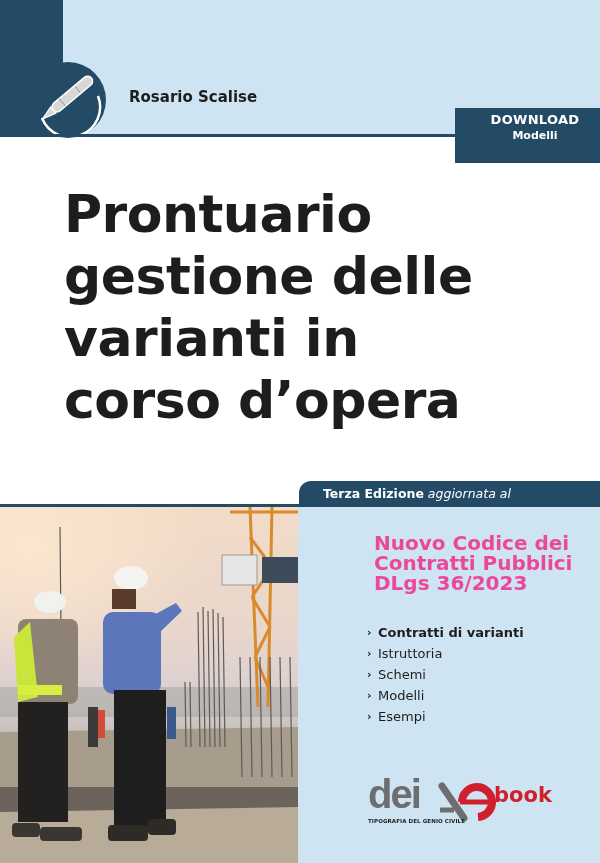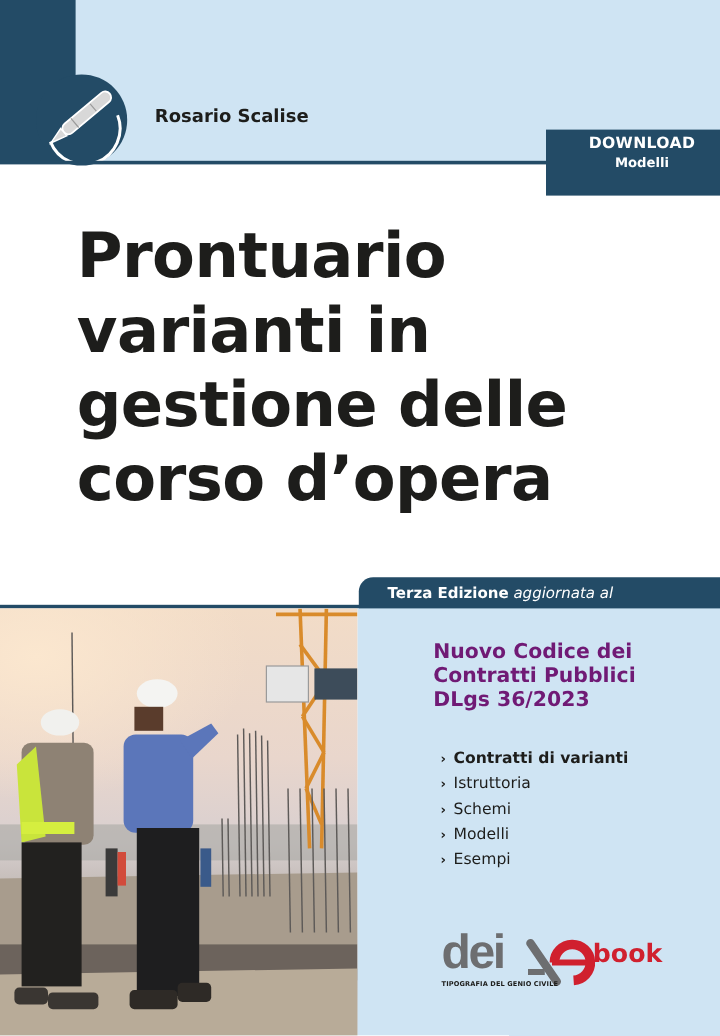--- a/index.html
+++ b/index.html
@@ -25,21 +25,21 @@
 
   .edition-tab { position: absolute; left: 299px; top: 481px; width: 301px; height: 42px; background: #234b66; border-top-left-radius: 12px; color: #ffffff; font-size: 12.5px; padding: 5px 0 0 24px; }
   .edition-tab b { font-weight: bold; }
   .edition-tab i { font-style: italic; font-weight: normal; }
   .mid-rule { position: absolute; left: 0; top: 504px; width: 300px; height: 3px; background: #234b66; }
 
   .photo { position: absolute; left: 0; top: 507px; width: 298px; height: 356px; overflow: hidden;
            background: linear-gradient(180deg, #f2dcc7 0%, #e9d6cc 35%, #d8cfd0 55%, #b9b2aa 70%, #9a8f84 82%, #b5aa9c 100%); }
   .right-panel { position: absolute; left: 298px; top: 507px; width: 302px; height: 356px; background: #cfe4f3; }
 
-  .code-block { position: absolute; left: 361px; top: 533px; font-size: 17px; font-weight: bold; color: #701a75; line-height: 20px; }
+  .code-block { position: absolute; left: 374px; top: 533px; font-size: 20px; font-weight: bold; color: #ec4899; line-height: 20px; }
 
   .topic-list { position: absolute; left: 367px; top: 622px; list-style: none; font-size: 13px; color: #1d1d1b; }
   .topic-list li { line-height: 21px; display: flex; align-items: center; }
   .topic-list li .chev { font-weight: bold; font-size: 11px; width: 11px; display: inline-block; }
   .topic-list li.bold { font-weight: bold; }
 
   .publisher { position: absolute; left: 368px; top: 780px; width: 200px; height: 50px; }
   .pub-dei { position: absolute; left: 0; top: -8px; font-family: Liberation Sans, sans-serif; font-size: 40px; font-weight: bold; color: #6d6e70; letter-spacing: -2px; }
   .pub-sub { position: absolute; left: 0; top: 38px; font-size: 5.5px; font-weight: bold; color: #1d1d1b; letter-spacing: 0.1px; white-space: nowrap; }
   .pub-book { position: absolute; left: 126px; top: 3px; font-size: 21px; font-weight: bold; color: #d0202e; }
@@ -65,22 +65,22 @@
 
 <div class="author">Rosario Scalise</div>
 
 <div class="download-box">
   <div class="dl-title">DOWNLOAD</div>
   <div class="dl-line">Modelli</div>
 </div>
 
 <div class="title">
   <div>Prontuario</div>
+  <div>gestione delle</div>
   <div>varianti in</div>
-  <div>gestione delle</div>
   <div>corso d’opera</div>
 </div>
 
 <div class="mid-rule"></div>
 <div class="edition-tab">
   <b>Terza Edizione</b>
   <i>aggiornata al</i>
 </div>
 
 <div class="photo">

